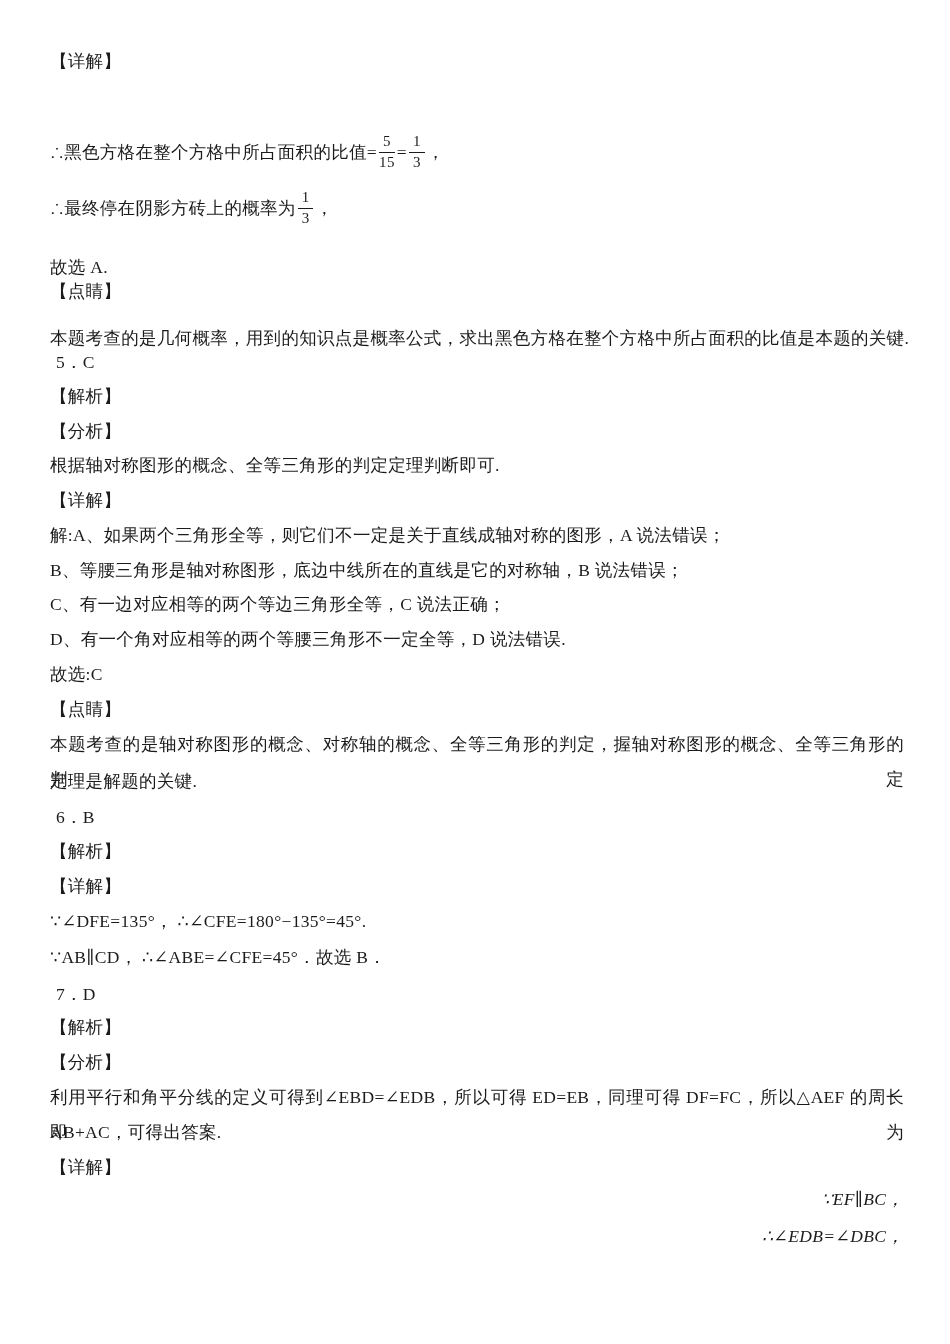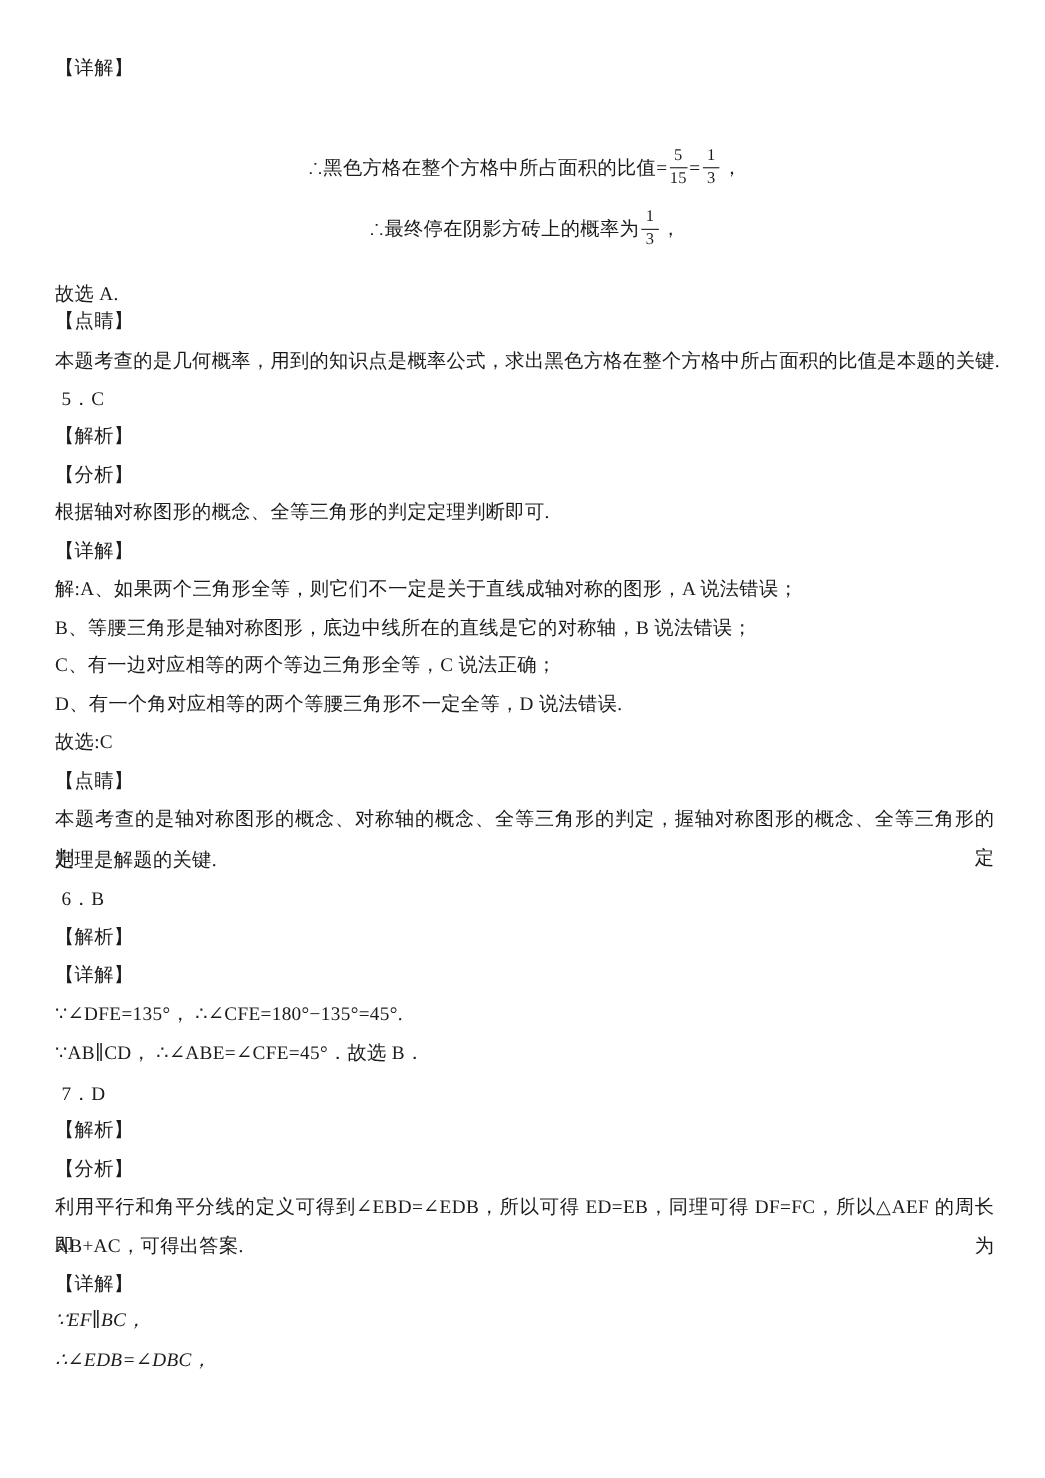--- a/index.html
+++ b/index.html
@@ -20,27 +20,26 @@
     line-height: 35px;
     white-space: nowrap;
     letter-spacing: 0.3px;
   }
   .answer { padding-left: 6px; }
   .wrapfill {
     white-space: normal;
     text-align: justify;
     text-align-last: justify;
   }
-  .italic { font-style: italic; }
+  .italic { font-style: italic; text-align: right; }
   .frac-line {
     display: flex;
     align-items: center;
     height: 56px;
     line-height: normal;
-    justify-content: center;
   }
   .frac {
     display: inline-block;
     text-align: center;
     font-size: 15px;
     line-height: 1.15;
     margin: 0 2px;
     vertical-align: middle;
   }
   .frac .num {
@@ -78,21 +77,21 @@
     <span>∴最终停在阴影方砖上的概率为</span>
     <span class="frac">
         <span class="num">1</span>
         <span class="den">3</span>
       </span>
     <span>，</span>
   </div>
 
   <div class="line" style="top:250px">故选 A.</div>
   <div class="line" style="top:274px">【点睛】</div>
-  <div class="line" style="top:311px">本题考查的是几何概率，用到的知识点是概率公式，求出黑色方格在整个方格中所占面积的比值是本题的关键.</div>
+  <div class="line" style="top:321px">本题考查的是几何概率，用到的知识点是概率公式，求出黑色方格在整个方格中所占面积的比值是本题的关键.</div>
 
   <div class="line answer" style="top:345px">5．C</div>
   <div class="line" style="top:379px">【解析】</div>
   <div class="line" style="top:414px">【分析】</div>
   <div class="line" style="top:448px">根据轴对称图形的概念、全等三角形的判定定理判断即可.</div>
   <div class="line" style="top:483px">【详解】</div>
   <div class="line" style="top:553px">B、等腰三角形是轴对称图形，底边中线所在的直线是它的对称轴，B 说法错误；</div>
   <div class="line" style="top:518px">解:A、如果两个三角形全等，则它们不一定是关于直线成轴对称的图形，A 说法错误；</div>
   <div class="line" style="top:587px">C、有一边对应相等的两个等边三角形全等，C 说法正确；</div>
   <div class="line" style="top:657px">故选:C</div>

